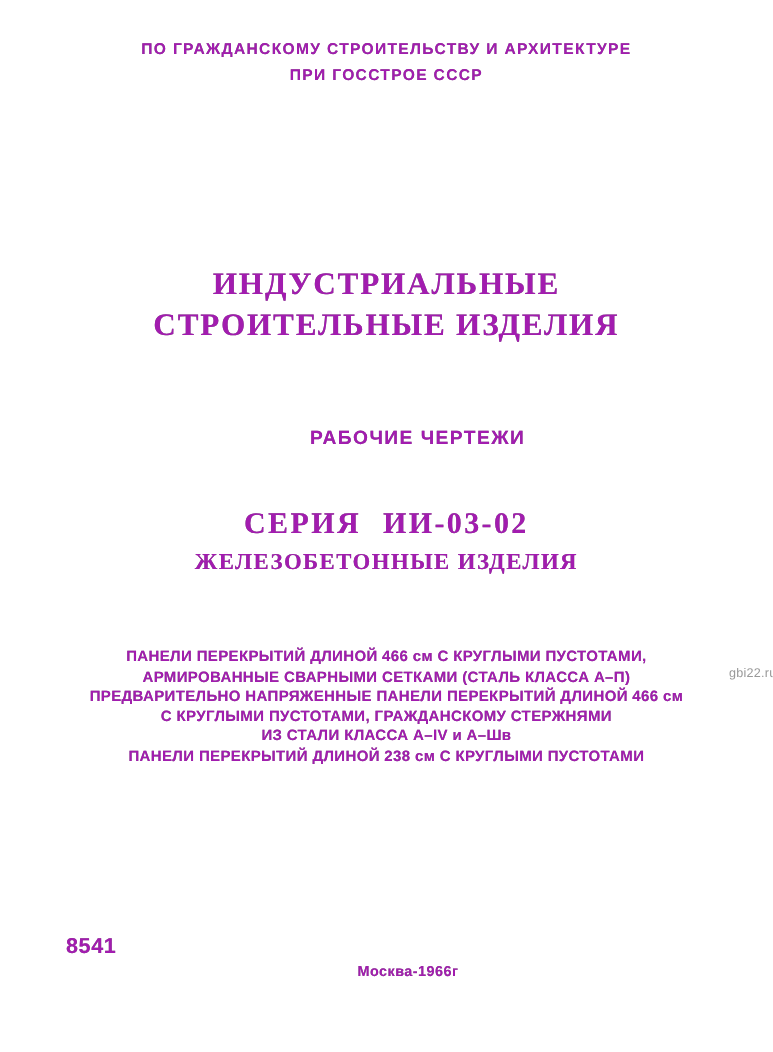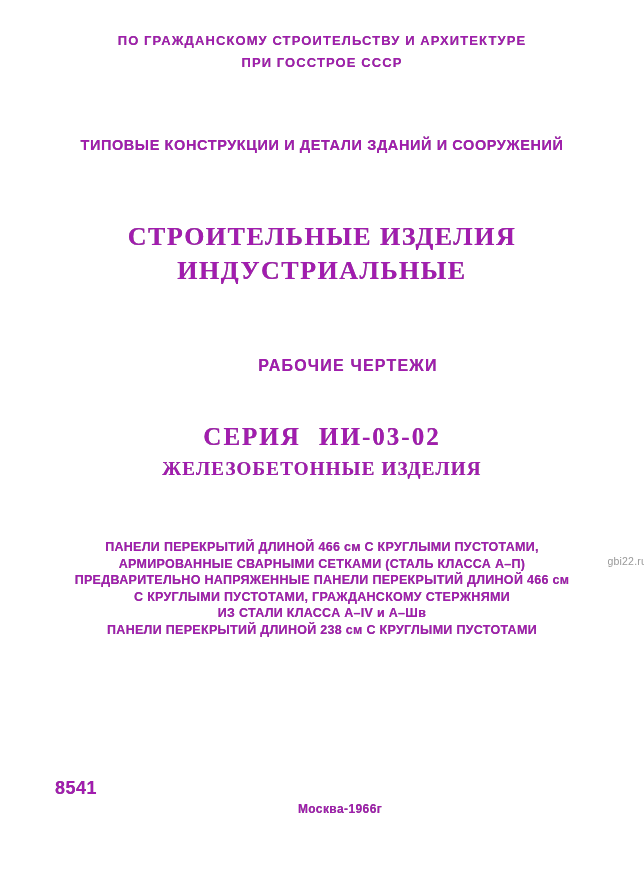--- a/index.html
+++ b/index.html
@@ -97,25 +97,24 @@
 </style>
 </head>
 <body>
 
 <div class="page">
 
   <div class="centered ink sans-bold org-line1">ПО ГРАЖДАНСКОМУ СТРОИТЕЛЬСТВУ И АРХИТЕКТУРЕ</div>
 
   <div class="centered ink sans-bold org-line2">ПРИ ГОССТРОЕ СССР</div>
 
-  <div class="centered ink sans-bold caption">ТИПОВЫЕ КОНСТРУКЦИИ И ДЕТАЛИ ЗДАНИЙ И СООРУЖЕНИЙ</div>
 
   <div class="centered ink serif-bold title">
+    <div>ИНДУСТРИАЛЬНЫЕ</div>
     <div>СТРОИТЕЛЬНЫЕ ИЗДЕЛИЯ</div>
-    <div>ИНДУСТРИАЛЬНЫЕ</div>
   </div>
 
   <div class="centered ink sans-bold subtitle">РАБОЧИЕ ЧЕРТЕЖИ</div>
 
   <div class="centered ink serif-bold series-number">СЕРИЯ ИИ-03-02</div>
 
   <div class="centered ink serif-bold series-type">ЖЕЛЕЗОБЕТОННЫЕ ИЗДЕЛИЯ</div>
 
 
   <div class="centered ink sans-bold album-desc">

